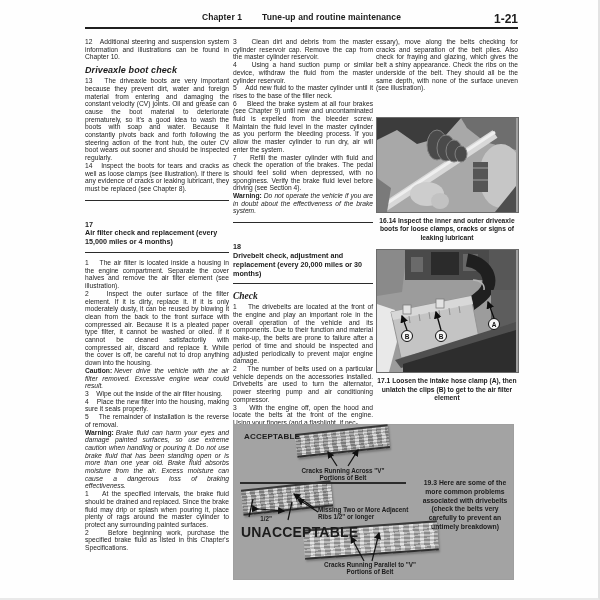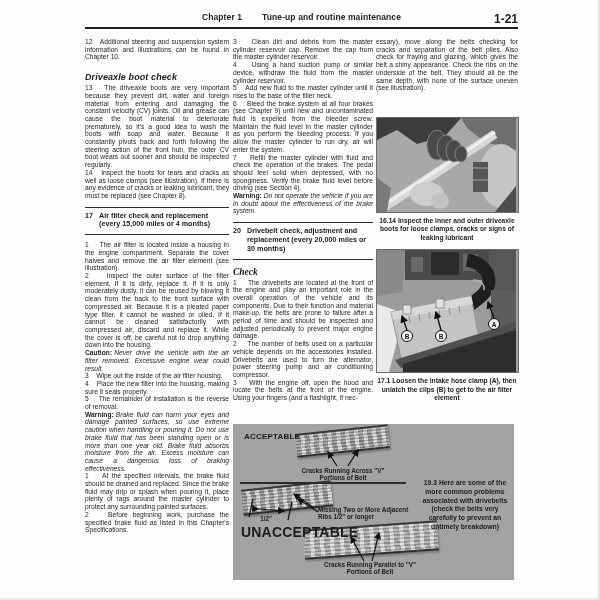--- a/index.html
+++ b/index.html
@@ -19,25 +19,25 @@
   .col{position:absolute;top:38px;}
   #col1{left:85px;width:144px;}
   #col2{left:233px;width:140px;}
   #col3{left:376px;width:142px;}
 
   p.body{margin:0;font-size:6.7px;line-height:7.7px;text-align:justify;
          -webkit-hyphens:none;hyphens:none;}
   .note-label{margin-right:2px;}
   .note-text{font-style:italic;}
 
-  .subhead{margin:11px 0 2px;font-size:9px;font-style:italic;font-weight:bold;letter-spacing:.1px;}
+  .subhead{margin:4px 0 2px;font-size:9px;font-style:italic;font-weight:bold;letter-spacing:.1px;}
   .check-head{margin:7px 0 2px;font-size:9.5px;font-style:italic;font-weight:bold;font-family:Liberation Serif, serif;}
 
-  .section-box{display:flex;margin:7px 0 6px;padding:4px 0 5px;
-               border-top:1.6px solid #2a2a2a;border-bottom:1.6px solid #2a2a2a;}
+  .section-box{display:flex;margin:7px 0 6px;padding:20px 0 5px;
+               border-top:1.6px solid #2a2a2a;border-bottom:1.6px solid #2a2a2a;flex-direction:column;}
   .sec-num{width:14px;font-size:7.2px;line-height:8.8px;font-weight:bold;}
   .sec-title{flex:1;font-size:7.2px;line-height:8.8px;font-weight:bold;}
 
   
   .photo{position:relative;width:141px;border:1px solid #6b6b6b;background:#a0a0a0;}
   .photo svg{display:block;}
   #photo1{margin-top:25px;}
   #photo2{margin-top:7px;}
   .caption{margin-top:4px;font-size:6.7px;line-height:8.4px;font-weight:bold;text-align:center;}
   .photo-label{position:absolute;width:10px;height:10px;border-radius:50%;background:#f4f4f4;
@@ -105,21 +105,21 @@
   </div>
 
   <div class="col" id="col2">
     <p class="body">3&nbsp;&nbsp;&nbsp;&nbsp;Clean dirt and debris from the master cylinder reservoir cap. Remove the cap from the master cylinder reservoir.</p>
     <p class="body">4&nbsp;&nbsp;&nbsp;&nbsp;Using a hand suction pump or similar device, withdraw the fluid from the master cylinder reservoir.</p>
     <p class="body">5&nbsp;&nbsp;&nbsp;&nbsp;Add new fluid to the master cylinder until it rises to the base of the filler neck.</p>
     <p class="body">6&nbsp;&nbsp;&nbsp;&nbsp;Bleed the brake system at all four brakes (see Chapter 9) until new and uncontaminated fluid is expelled from the bleeder screw. Maintain the fluid level in the master cylinder as you perform the bleeding process. If you allow the master cylinder to run dry, air will enter the system.</p>
     <p class="body">7&nbsp;&nbsp;&nbsp;&nbsp;Refill the master cylinder with fluid and check the operation of the brakes. The pedal should feel solid when depressed, with no sponginess. Verify the brake fluid level before driving (see Section 4).</p>
     <p class="body"><b class="note-label">Warning:</b><i class="note-text">Do not operate the vehicle if you are in doubt about the effectiveness of the brake system.</i></p>
     <div class="section-box">
-      <span class="sec-num">20</span>
+      <span class="sec-num">18</span>
       <span class="sec-title">Drivebelt check, adjustment and replacement (every 20,000 miles or 30 months)</span>
     </div>
     <h3 class="check-head">Check</h3>
     <p class="body">1&nbsp;&nbsp;&nbsp;&nbsp;The drivebelts are located at the front of the engine and play an important role in the overall operation of the vehicle and its components. Due to their function and material make-up, the belts are prone to failure after a period of time and should be inspected and adjusted periodically to prevent major engine damage.</p>
     <p class="body">2&nbsp;&nbsp;&nbsp;&nbsp;The number of belts used on a particular vehicle depends on the accessories installed. Drivebelts are used to turn the alternator, power steering pump and air conditioning compressor.</p>
     <p class="body">3&nbsp;&nbsp;&nbsp;&nbsp;With the engine off, open the hood and locate the belts at the front of the engine. Using your fingers (and a flashlight, if nec-</p>
   </div>
 
   <div class="col" id="col3">
     <p class="body">essary), move along the belts checking for cracks and separation of the belt plies. Also check for fraying and glazing, which gives the belt a shiny appearance. Check the ribs on the underside of the belt. They should all be the same depth, with none of the surface uneven (see illustration).</p>

